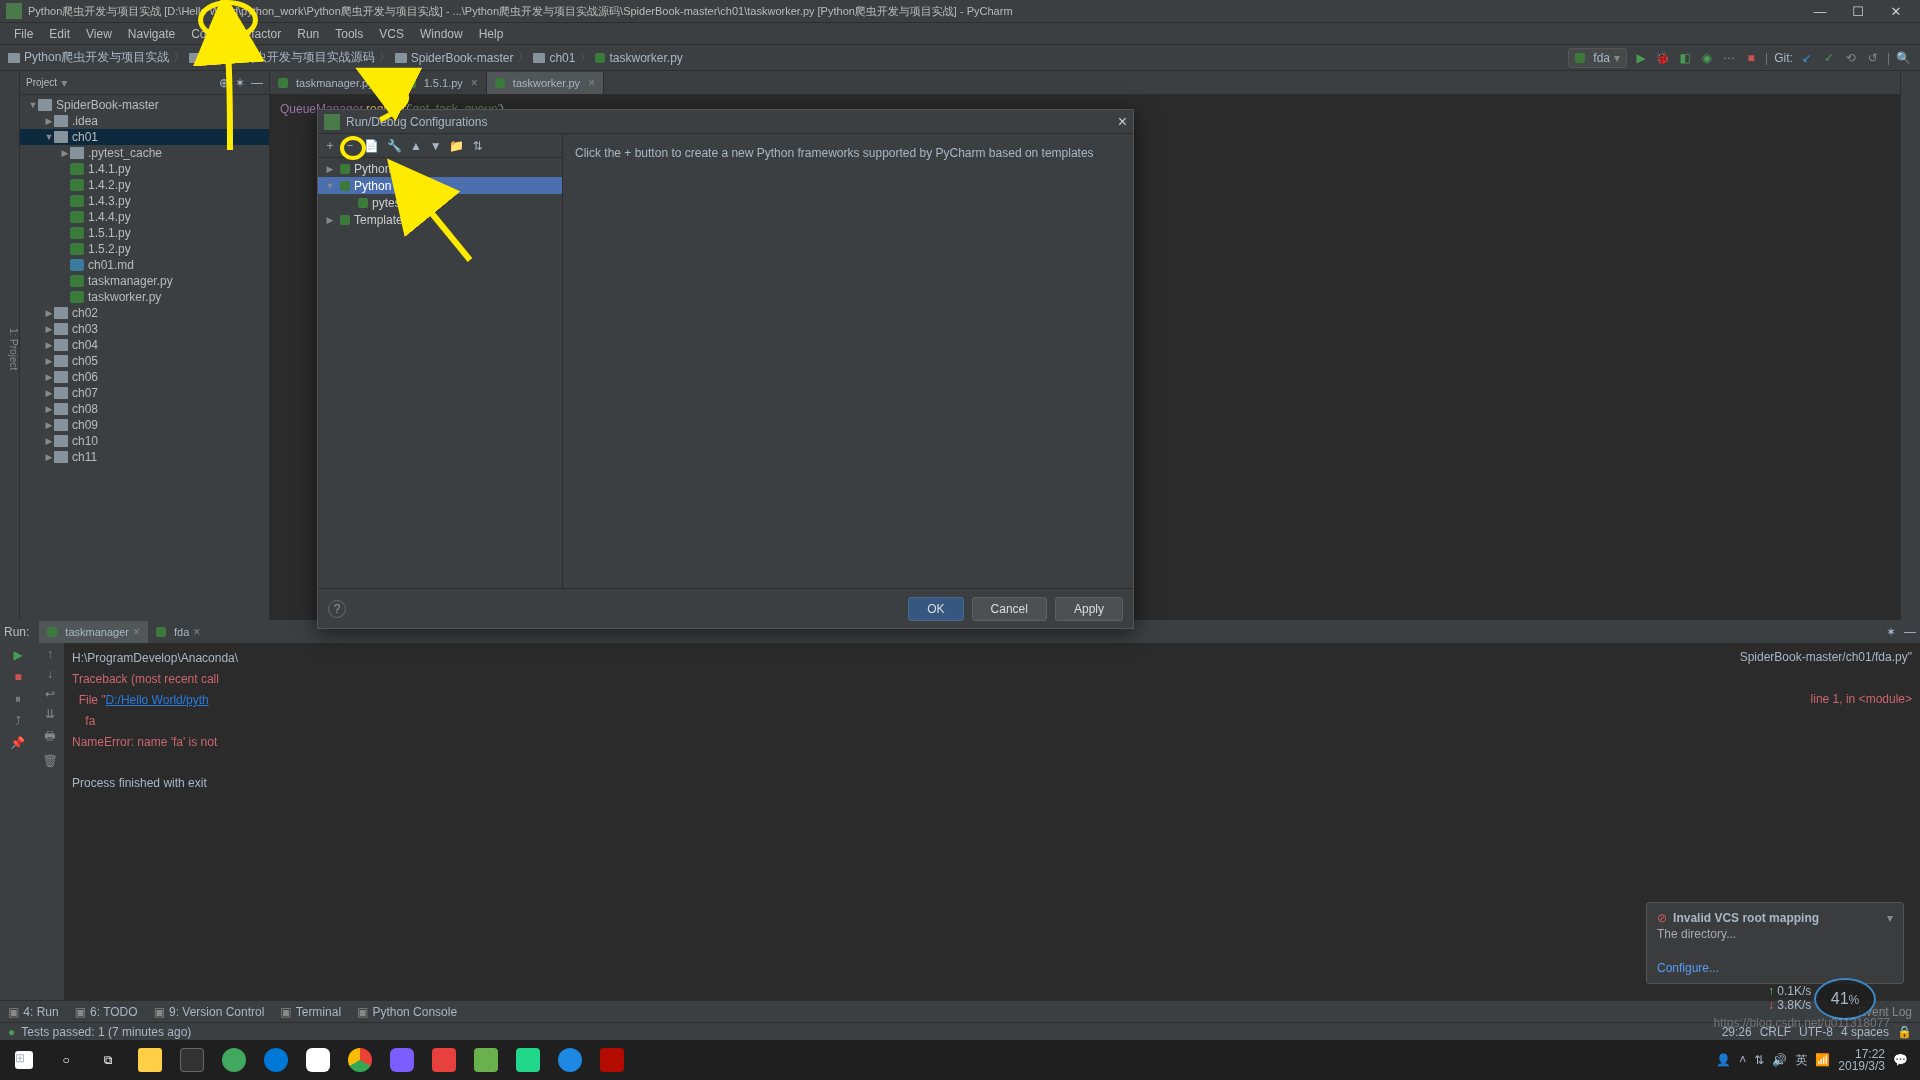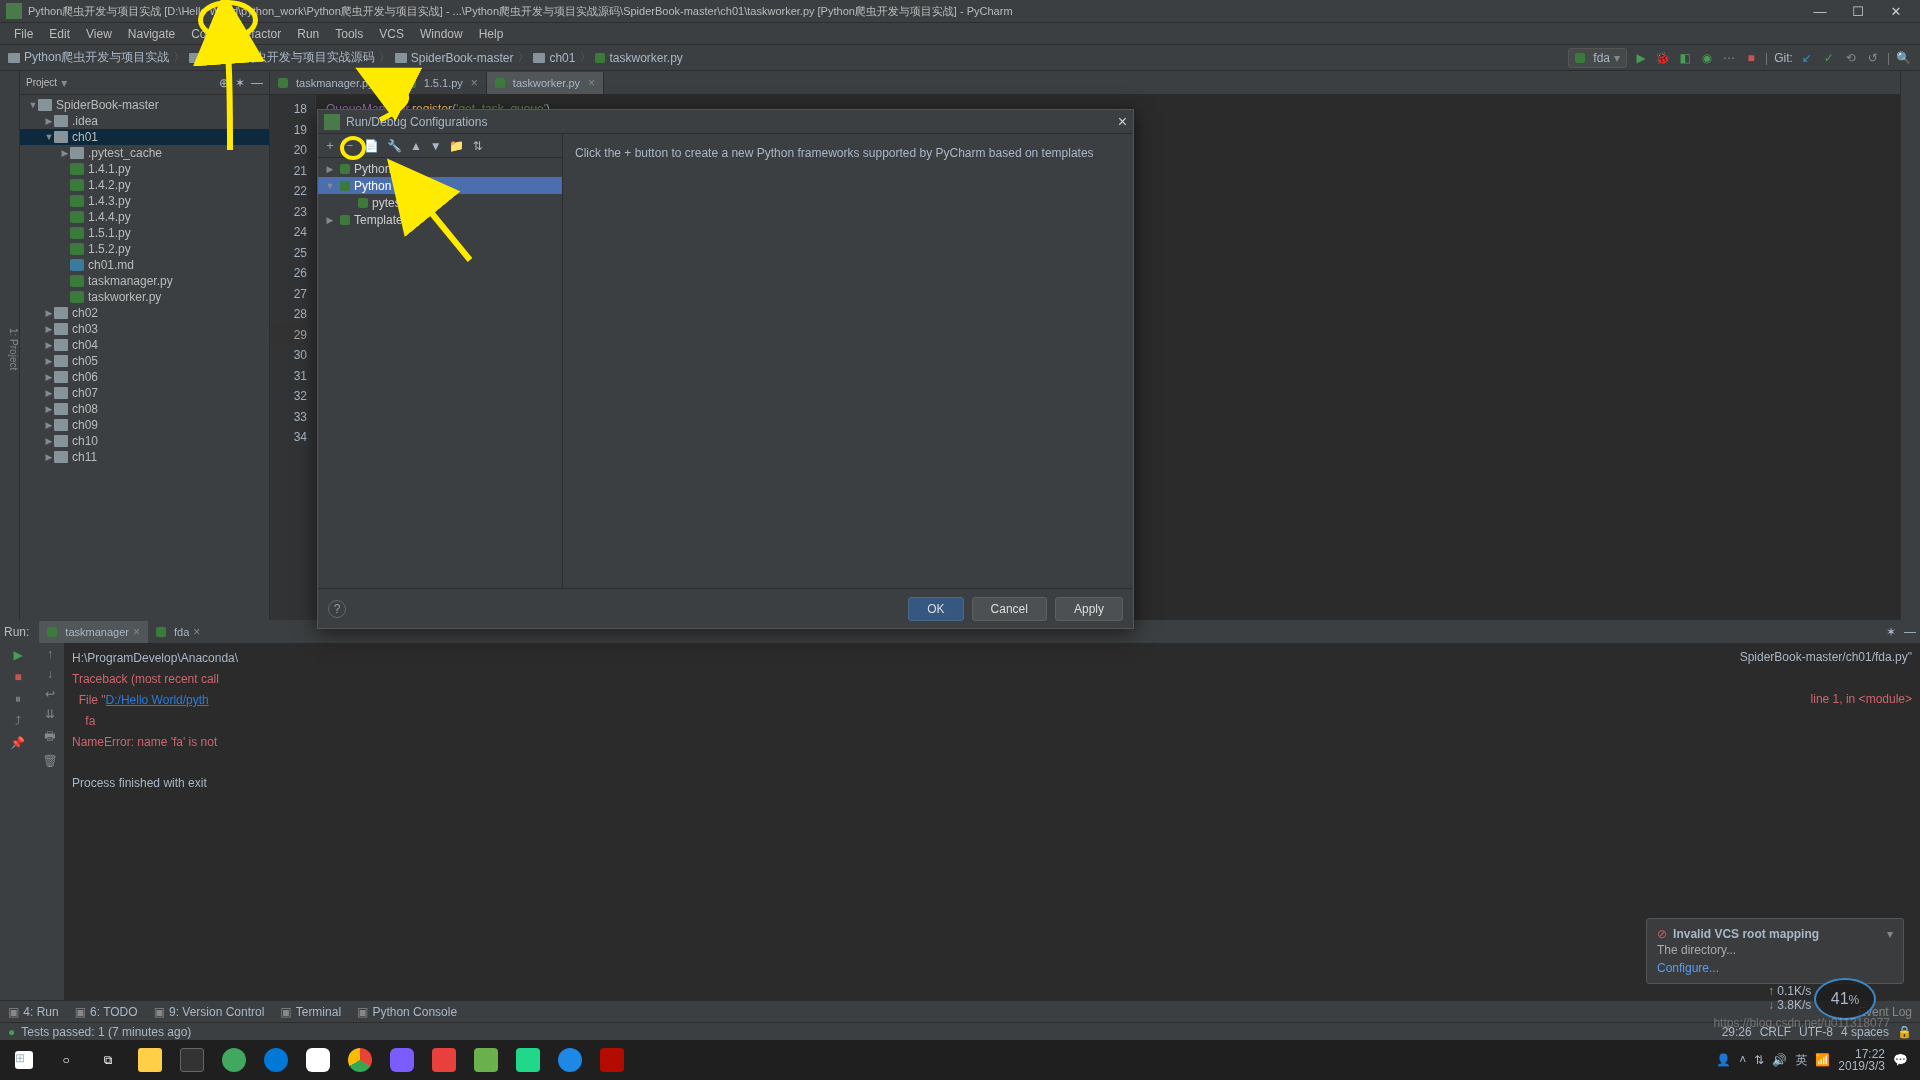--- a/index.html
+++ b/index.html
@@ -211,39 +211,20 @@
         <div class="tnode" style="padding-left: 24px;"><span class="tw">▶</span><span class="fic fold"></span>ch11</div>
       </div>
   </div>
   <div class="editor-area">
     <div class="edtabs" id="edtabs">
         <div class="edtab"><span class="fic pyf" style="width:10px;height:10px"></span>taskmanager.py<span class="x">×</span></div>
         <div class="edtab"><span class="fic pyf" style="width:10px;height:10px"></span>1.5.1.py<span class="x">×</span></div>
         <div class="edtab active"><span class="fic pyf" style="width:10px;height:10px"></span>taskworker.py<span class="x">×</span></div>
       </div>
     <div class="code">
-      <div class="lnums" id="lnums">
-          <div>18</div>
-          <div>19</div>
-          <div>20</div>
-          <div>21</div>
-          <div>22</div>
-          <div>23</div>
-          <div>24</div>
-          <div>25</div>
-          <div>26</div>
-          <div>27</div>
-          <div>28</div>
-          <div class="cur">29</div>
-          <div>30</div>
-          <div>31</div>
-          <div>32</div>
-          <div>33</div>
-          <div>34</div>
-        </div>
       <div class="codebody">
         <div><span class="hl">QueueManager</span>.<span class="fn">register</span>(<span class="str">'get_task_queue'</span>)</div>
       </div>
     </div>
   </div>
   <div class="right-gutter"></div>
 </div>
 
 <div class="run-panel">
   <div class="run-tabs">
@@ -400,21 +381,21 @@
   </div>
 </div>
 
 <div class="notif">
   <div class="t">
       <span style="color:#cc5c5c">⊘</span>
       <b>Invalid VCS root mapping</b>
       <span style="margin-left:auto;color:#888">▾</span>
     </div>
   <div style="color:#aaa;margin-top:2px">The directory...</div>
-  <div class="link2" style="margin-top:4px">Configure...</div>
+  <div class="link2" style="margin-top:20px">Configure...</div>
 </div>
 
 <div class="netw">
   <div style="position:absolute;left:-48px;top:4px;color:#6c6">↑ <span>0.1K/s</span></div>
   <div style="position:absolute;left:-48px;top:18px;color:#e66">↓ <span>3.8K/s</span></div>
   <div><span class="big">41</span><span>%</span></div>
 </div>
 
 <div style="position:absolute;right:30px;bottom:50px;color:#dddddd55;font-size:12px">https://blog.csdn.net/u011318077</div>
 

